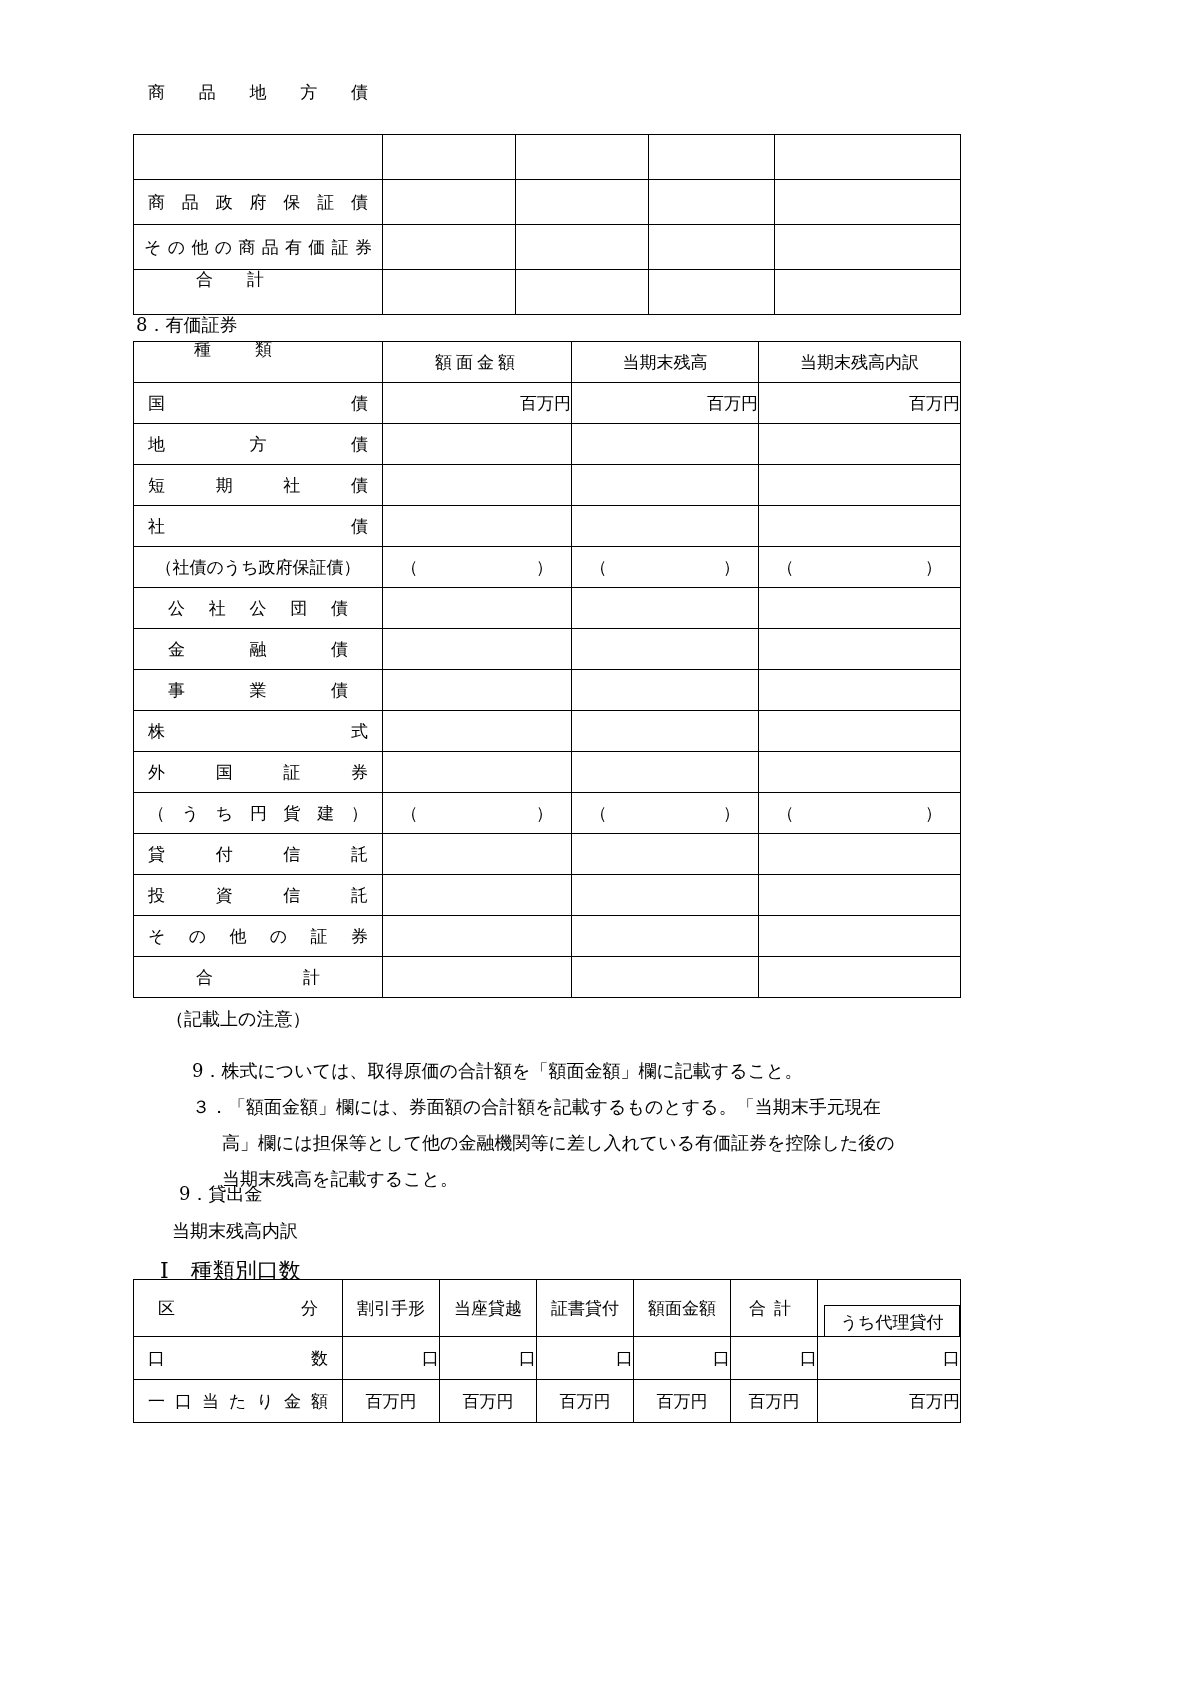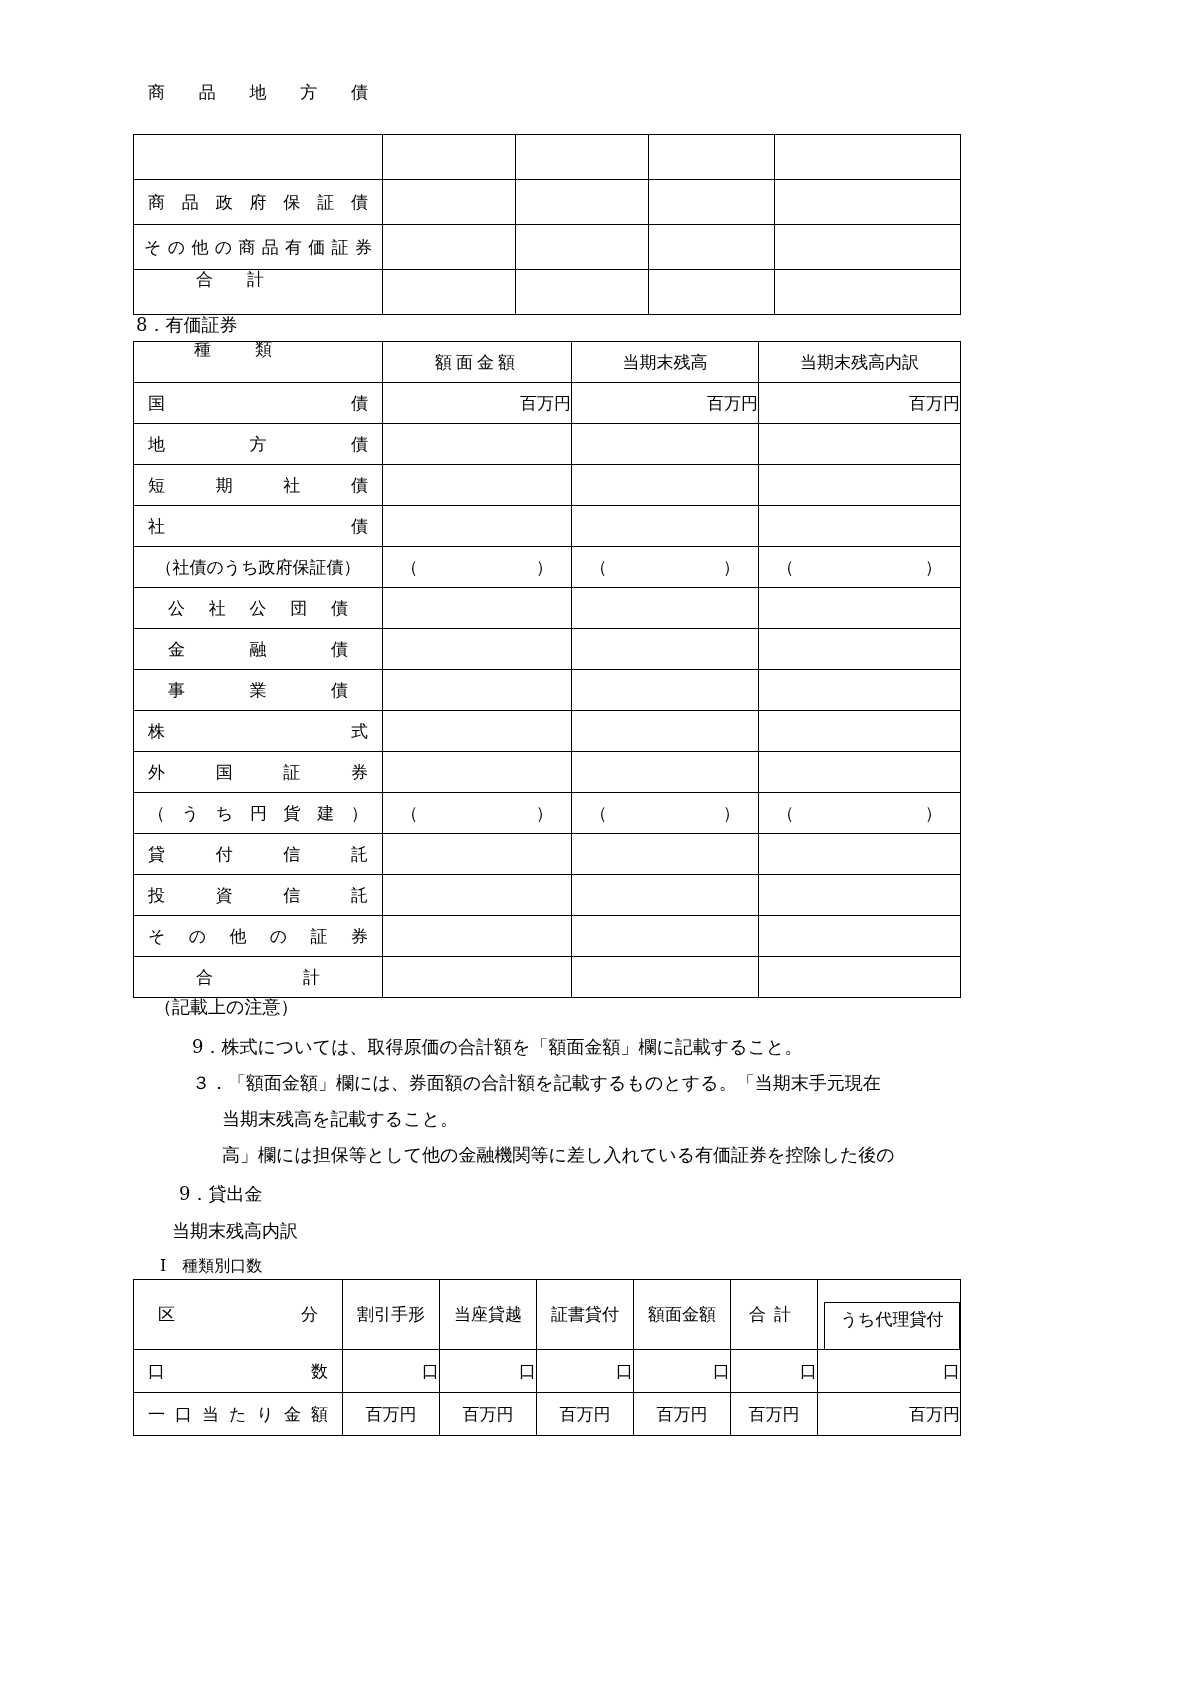--- a/index.html
+++ b/index.html
@@ -62,21 +62,21 @@
 
   
   .section-heading {
     position: absolute;
     font-size: 18px;
     white-space: pre;
   }
   #heading-securities { left: 136px; top: 313px; }
   #heading-loans      { left: 131px; top: 1182px; margin-left: 48px; }
   #sub-loans-balance  { left: 172px; top: 1219px; font-size: 18px; position:absolute; white-space:pre;}
-  #sub-loans-count    { left: 160px; top: 1256px; font-size: 16px; position:absolute; white-space:pre;}
+  #sub-loans-count    { left: 160px; top: 1256px; font-size: 22px; position:absolute; white-space:pre;}
 
   
   #table-securities {
     position: absolute;
     left: 133px;
     top: 341px;
     width: 827px;
   }
   #table-securities td { height: 40px; }
   #table-securities tr.hdr td { height: 40px; text-align: center; }
@@ -88,21 +88,21 @@
 
   
   #notes {
     position: absolute;
     left: 150px;
     top: 985px;
     width: 840px;
     font-size: 18px;
     line-height: 36px;
   }
-  #notes .note-title { margin: 4px; }
+  #notes .note-title { margin: 16px; }
   #notes .note-item {
     margin: 0;
     padding-left: 42px;
     text-indent: 0;
   }
   #notes .note-cont {
     margin: 0;
     padding-left: 72px;
   }
 
@@ -111,21 +111,21 @@
     position: absolute;
     left: 133px;
     top: 1279px;
     width: 827px;
   }
   #table-loan-types td { height: 42px; font-size: 17px; }
   #table-loan-types tr.hdr td { height: 56px; text-align: center; }
 
   .nested-box {
     border: 1px solid #000;
-    height: 48px;
+    height: 32px;
     line-height: 32px;
     margin: 22px 0 -1px 6px;
     text-align: center;
     font-size: 17px;
     position: relative;
     box-sizing: border-box;
   }
   .cell-unit { text-align: right; padding-right: 14px; font-size: 16px; }
   .cell-unit-wide { text-align: right; padding-right: 18px; font-size: 16px; }
 </style>
@@ -490,22 +490,22 @@
         <td></td>
         <td></td>
       </tr>
     </tbody>
   </table>
 
   <div id="notes">
     <p class="note-title">（記載上の注意）</p>
     <p class="note-item">9．株式については、取得原価の合計額を「額面金額」欄に記載すること。</p>
     <p class="note-item">３．「額面金額」欄には、券面額の合計額を記載するものとする。「当期末手元現在</p>
+    <p class="note-cont">高」欄には担保等として他の金融機関等に差し入れている有価証券を控除した後の</p>
     <p class="note-cont">当期末残高を記載すること。</p>
-    <p class="note-cont">高」欄には担保等として他の金融機関等に差し入れている有価証券を控除した後の</p>
   </div>
 
   <div class="section-heading" id="heading-loans">9．貸出金</div>
   <div id="sub-loans-balance">当期末残高内訳</div>
   <div id="sub-loans-count">Ⅰ　種類別口数</div>
 
   <table class="form" id="table-loan-types">
     <colgroup>
       <col style="width:209px">
         <col style="width:97px">

